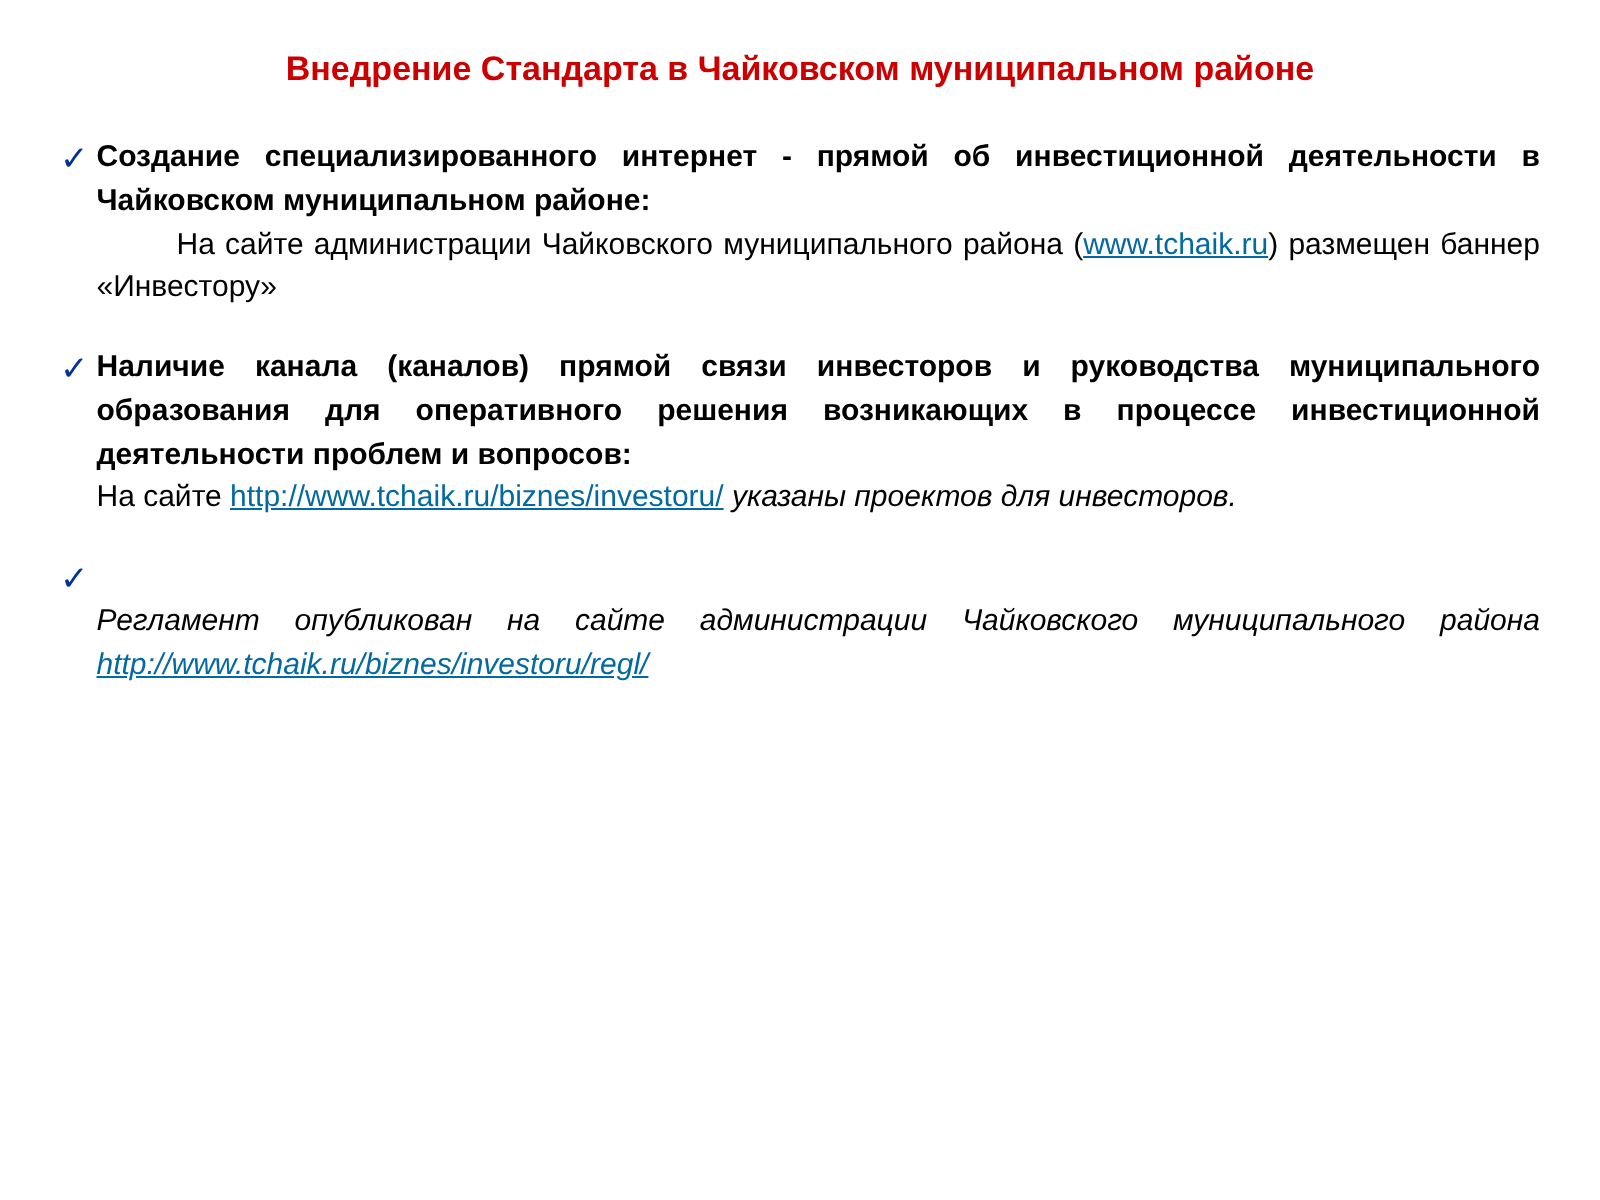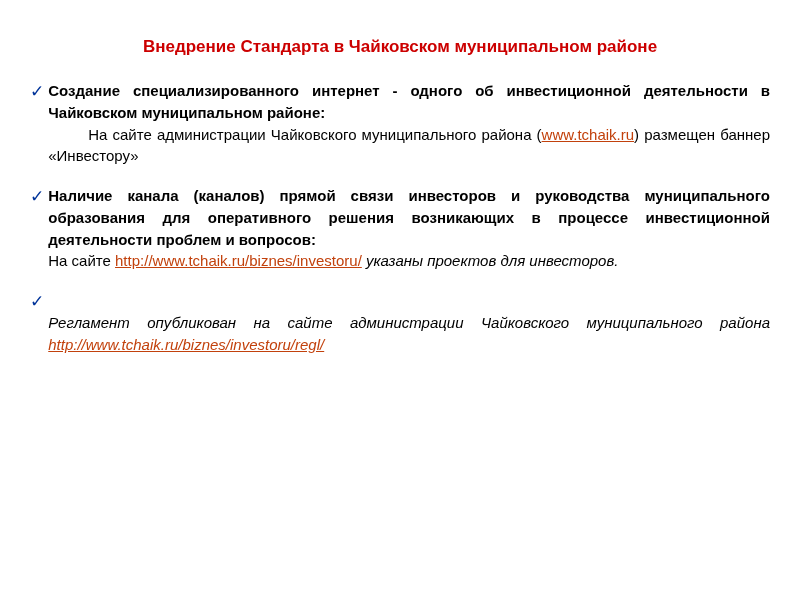--- a/index.html
+++ b/index.html
@@ -14,21 +14,21 @@
       background: #ffffff;
       font-family: Arial, sans-serif;
       font-size: 15px;
       overflow: hidden;
     }
 
     .page {
       width: 800px;
       height: 600px;
       background: #ffffff;
-      padding: 36px 30px 24px 30px;
+      padding: 24px 30px 24px 30px;
     }
 
     .title {
       color: #cc0000;
       font-size: 17px;
       font-weight: bold;
       text-align: center;
       margin-bottom: 22px;
       line-height: 1.3;
     }
@@ -65,38 +65,38 @@
       font-size: 15px;
       margin-top: 2px;
     }
 
     .indent {
       display: block;
       text-indent: 40px;
     }
 
     .link {
-      color: #c2410c;
+      color: #0369a1;
     }
 
     .italic {
       font-style: italic;
     }
   </style>
 </head>
 <body>
 
 <div class="page">
 
   <div class="title">Внедрение Стандарта в Чайковском муниципальном районе</div>
 
   <div class="section">
     <span class="checkmark">✓</span>
     <div class="section-content">
-      <span class="section-heading">Создание специализированного интернет - одного об инвестиционной деятельности в Чайковском муниципальном районе:</span>
+      <span class="section-heading">Создание специализированного интернет - прямой об инвестиционной деятельности в Чайковском муниципальном районе:</span>
       <span class="section-body">
         <span class="indent">На сайте администрации Чайковского муниципального района (<a class="link" href="#">www.tchaik.ru</a>) размещен баннер «Инвестору»</span>
       </span>
     </div>
   </div>
 
   <div class="section">
     <span class="checkmark">✓</span>
     <div class="section-content">
       <span class="section-heading">Наличие канала (каналов) прямой связи инвесторов и руководства муниципального образования для оперативного решения возникающих в процессе инвестиционной деятельности проблем и вопросов:</span>

